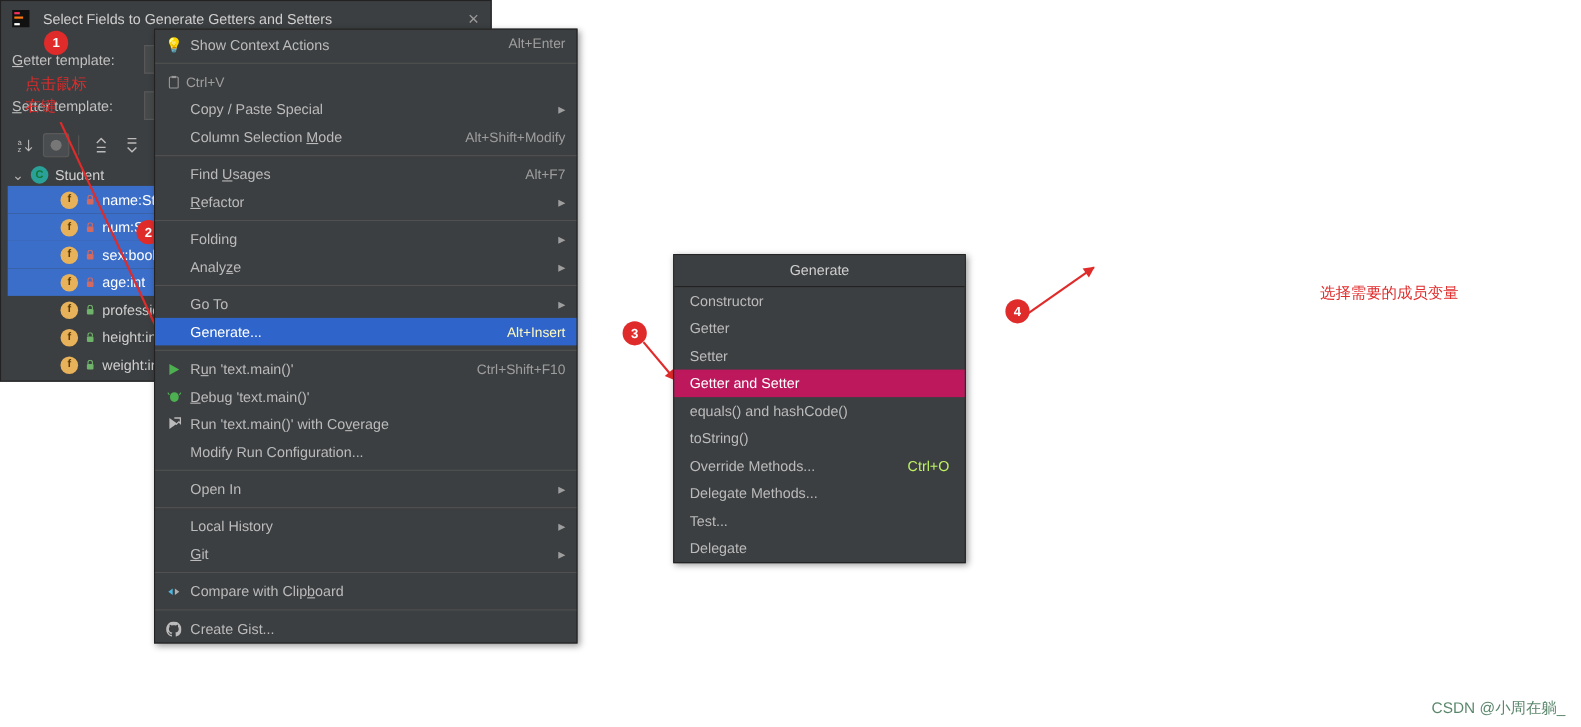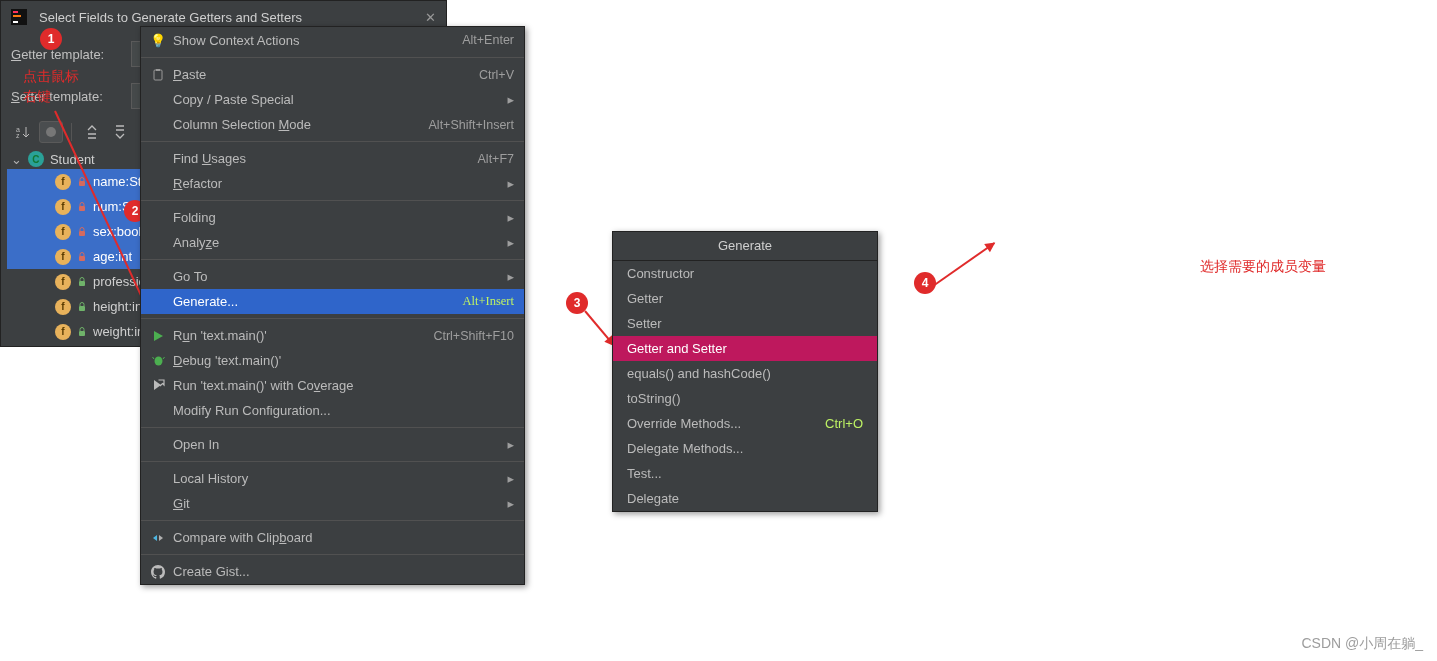--- a/index.html
+++ b/index.html
@@ -22,21 +22,21 @@
     box-shadow: 2px 2px 6px rgba(0,0,0,0.4);
   }
   .p1 { left:140px; top:26px; width:385px; }
   .menu-row { display:flex; align-items:center; height:25px; padding:0 10px 0 6px; }
   .menu-row.tall { height:26px; }
   .menu-row .icon { width:22px; display:flex; justify-content:center; color:#8e8e8e; }
   .menu-row .lbl { flex:1; padding-left:4px; }
   .menu-row .sc { color:#9e9e9e; font-size:12.5px; }
   .menu-row .arrow { color:#9e9e9e; width:14px; text-align:right; }
   .menu-row.hl { background:#2f65ca; color:#fff; }
-  .menu-row.hl .sc, .menu-row.hl .arrow { color:#bef264;font-family:Liberation Serif, serif; }
+  .menu-row.hl .sc, .menu-row.hl .arrow { color:#fef9c3; }
   .menu-sep { height:1px; background:#515151; margin:4px 0; }
   .u { text-decoration: underline; }
 
   
   .p2 { left:612px; top:231px; width:266px; }
   .gen-title { text-align:center; color:#cfcfcf; background:#3c3f41; padding:6px 0 7px; font-size:13px; border-bottom:1px solid #222; }
   .gen-row { display:flex; align-items:center; height:25px; padding:0 14px; }
   .gen-row .gl { flex:1; }
   .gen-row .gs { color:#bef264; }
   .gen-row.hl { background:#be185d; color:#fff; }
@@ -62,21 +62,21 @@
   .field-row.selField { background:#3b6ec8; color:#fff; }
   .badge-f { width:16px; height:16px; border-radius:50%; background:#e8b25b; color:#5a3b00; font-weight:bold; font-size:10px; display:flex; align-items:center; justify-content:center; }
 
   
   .note { position:absolute; color:#e02b2b; font-size:14px; }
   .note.red { font-weight:500; }
   .annotBadge { position:absolute; width:22px; height:22px; border-radius:50%; background:#e02b2b; color:#fff; font-size:12px; display:flex; align-items:center; justify-content:center; font-weight:bold; }
   .arrow-line { position:absolute; background:#e02b2b; height:2px; transform-origin:left center; }
   .arrow-line::after { content:""; position:absolute; right:-1px; top:-4px; border-left:10px solid #e02b2b; border-top:5px solid transparent; border-bottom:5px solid transparent; }
 
-  .watermark { position:absolute; right:14px; bottom:8px; color:#737373; font-size:14px; opacity:0.7; }
+  .watermark { position:absolute; right:14px; bottom:8px; color:#14532d; font-size:14px; opacity:0.7; }
 
   svg { display:block; }
 </style>
 </head>
 <body>
 
 <div class="annotBadge" style="left:40px; top:28px;">1</div>
 <div class="note red" style="left:23px; top:68px;">点击鼠标</div>
 <div class="note red" style="left:23px; top:88px;">右键</div>
 
@@ -96,32 +96,31 @@
     <span class="sc">Alt+Enter</span>
   </div>
   <div class="menu-sep"></div>
   <div class="menu-row">
     <span class="icon">
       <svg width="14" height="14" viewBox="0 0 14 14">
           <rect x="3" y="2" width="8" height="10" rx="1" fill="none" stroke="#999" stroke-width="1"></rect>
           <rect x="5" y="1" width="4" height="2" fill="#999"></rect>
         </svg>
     </span>
-    <span class="lbl"><span class="u">P</span>aste</span>
     <span class="sc">Ctrl+V</span>
   </div>
   <div class="menu-row">
     <span class="icon"></span>
     <span class="lbl">Copy / Paste Special</span>
     <span class="arrow">▸</span>
   </div>
   <div class="menu-row">
     <span class="icon"></span>
     <span class="lbl">Column Selection <span class="u">M</span>ode</span>
-    <span class="sc">Alt+Shift+Insert</span>
+    <span class="sc">Alt+Shift+Modify</span>
   </div>
   <div class="menu-sep"></div>
   <div class="menu-row">
     <span class="icon"></span>
     <span class="lbl">Find <span class="u">U</span>sages</span>
     <span class="sc">Alt+F7</span>
   </div>
   <div class="menu-row">
     <span class="icon"></span>
     <span class="lbl"><span class="u">R</span>efactor</span>

